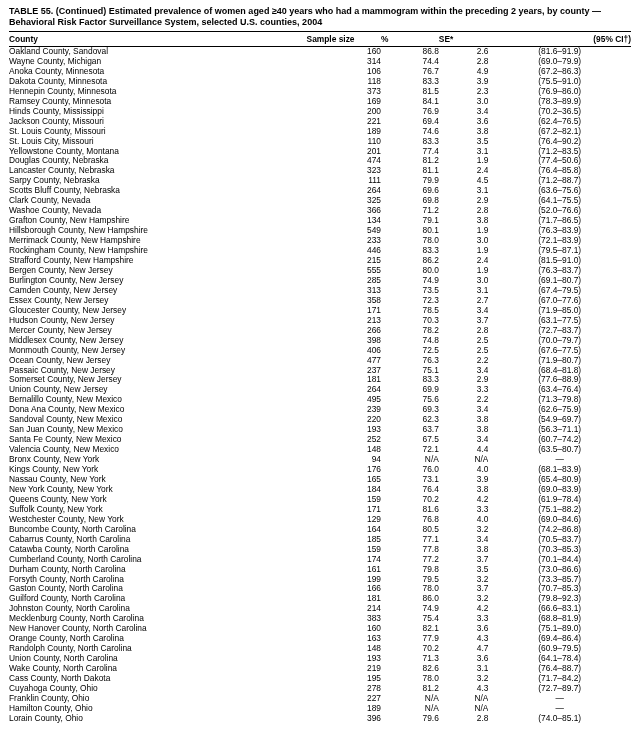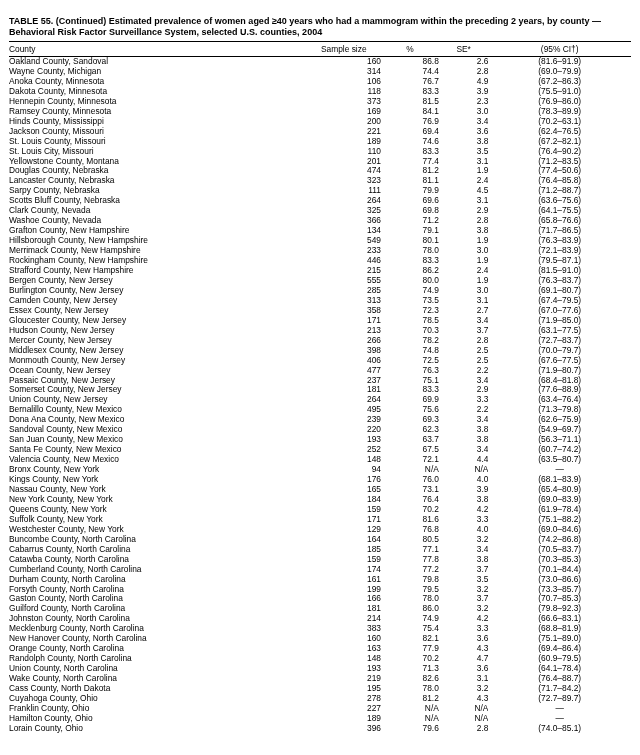--- a/index.html
+++ b/index.html
@@ -2,56 +2,56 @@
 <html><head>
 <meta charset="utf-8">
 <style>
   html, body { margin: 0; padding: 0; background: #ffffff; }
   body {
     width: 640px; height: 755px;
     font-family: "Liberation Sans", sans-serif;
     color: #000;
     overflow: hidden;
   }
-  .page { padding: 16px 9px 4px 9px; }
+  .page { padding: 6px 9px 4px 9px; }
   .table-title {
     font-size: 9px;
     font-weight: bold;
     line-height: 11px;
     margin-bottom: 3px;
     letter-spacing: 0;
   }
   table {
     width: 100%;
     border-collapse: collapse;
     table-layout: fixed;
   }
   thead th {
     font-size: 8.4px;
-    font-weight: normal;
+    font-weight: bold;
     border-top: 1.2px solid #000;
     border-bottom: 1.2px solid #000;
     padding: 2px 0 2px 0;
     white-space: nowrap;
   }
   tbody td {
     font-size: 8.4px;
     line-height: 9.95px;
     padding: 0;
     white-space: nowrap;
     overflow: hidden;
   }
   .col-county { width: 288px; text-align: left; }
   .col-n      { width: 72px;  text-align: right; }
   .col-pct    { width: 56px;  text-align: right; }
   .col-se     { width: 48px;  text-align: right; }
   .col-ci     { width: 138px; text-align: center; }
   thead .col-county { text-align: left; }
-  thead .col-n, thead .col-pct, thead .col-se { text-align: center; margin-top: 36px; }
-  thead .col-ci { text-align: center; }
+  thead .col-n, thead .col-pct, thead .col-se { text-align: left; margin-top: 36px; }
+  thead .col-ci { text-align: right; }
 </style>
 </head>
 <body>
 
 <div class="page">
   <div class="table-title">TABLE 55. (Continued) Estimated prevalence of women aged ≥40 years who had a mammogram within the preceding 2 years, by county — Behavioral Risk Factor Surveillance System, selected U.S. counties, 2004</div>
   <table>
     <thead>
       <tr>
         <th class="col-county">County</th>
@@ -102,21 +102,21 @@
           <td class="col-n">169</td>
           <td class="col-pct">84.1</td>
           <td class="col-se">3.0</td>
           <td class="col-ci">(78.3–89.9)</td>
         </tr>
         <tr>
           <td class="col-county">Hinds County, Mississippi</td>
           <td class="col-n">200</td>
           <td class="col-pct">76.9</td>
           <td class="col-se">3.4</td>
-          <td class="col-ci">(70.2–63.1)</td>
+          <td class="col-ci">(70.2–36.5)</td>
         </tr>
         <tr>
           <td class="col-county">Jackson County, Missouri</td>
           <td class="col-n">221</td>
           <td class="col-pct">69.4</td>
           <td class="col-se">3.6</td>
           <td class="col-ci">(62.4–76.5)</td>
         </tr>
         <tr>
           <td class="col-county">St. Louis County, Missouri</td>
@@ -172,21 +172,21 @@
           <td class="col-n">325</td>
           <td class="col-pct">69.8</td>
           <td class="col-se">2.9</td>
           <td class="col-ci">(64.1–75.5)</td>
         </tr>
         <tr>
           <td class="col-county">Washoe County, Nevada</td>
           <td class="col-n">366</td>
           <td class="col-pct">71.2</td>
           <td class="col-se">2.8</td>
-          <td class="col-ci">(65.8–76.6)</td>
+          <td class="col-ci">(52.0–76.6)</td>
         </tr>
         <tr>
           <td class="col-county">Grafton County, New Hampshire</td>
           <td class="col-n">134</td>
           <td class="col-pct">79.1</td>
           <td class="col-se">3.8</td>
           <td class="col-ci">(71.7–86.5)</td>
         </tr>
         <tr>
           <td class="col-county">Hillsborough County, New Hampshire</td>

